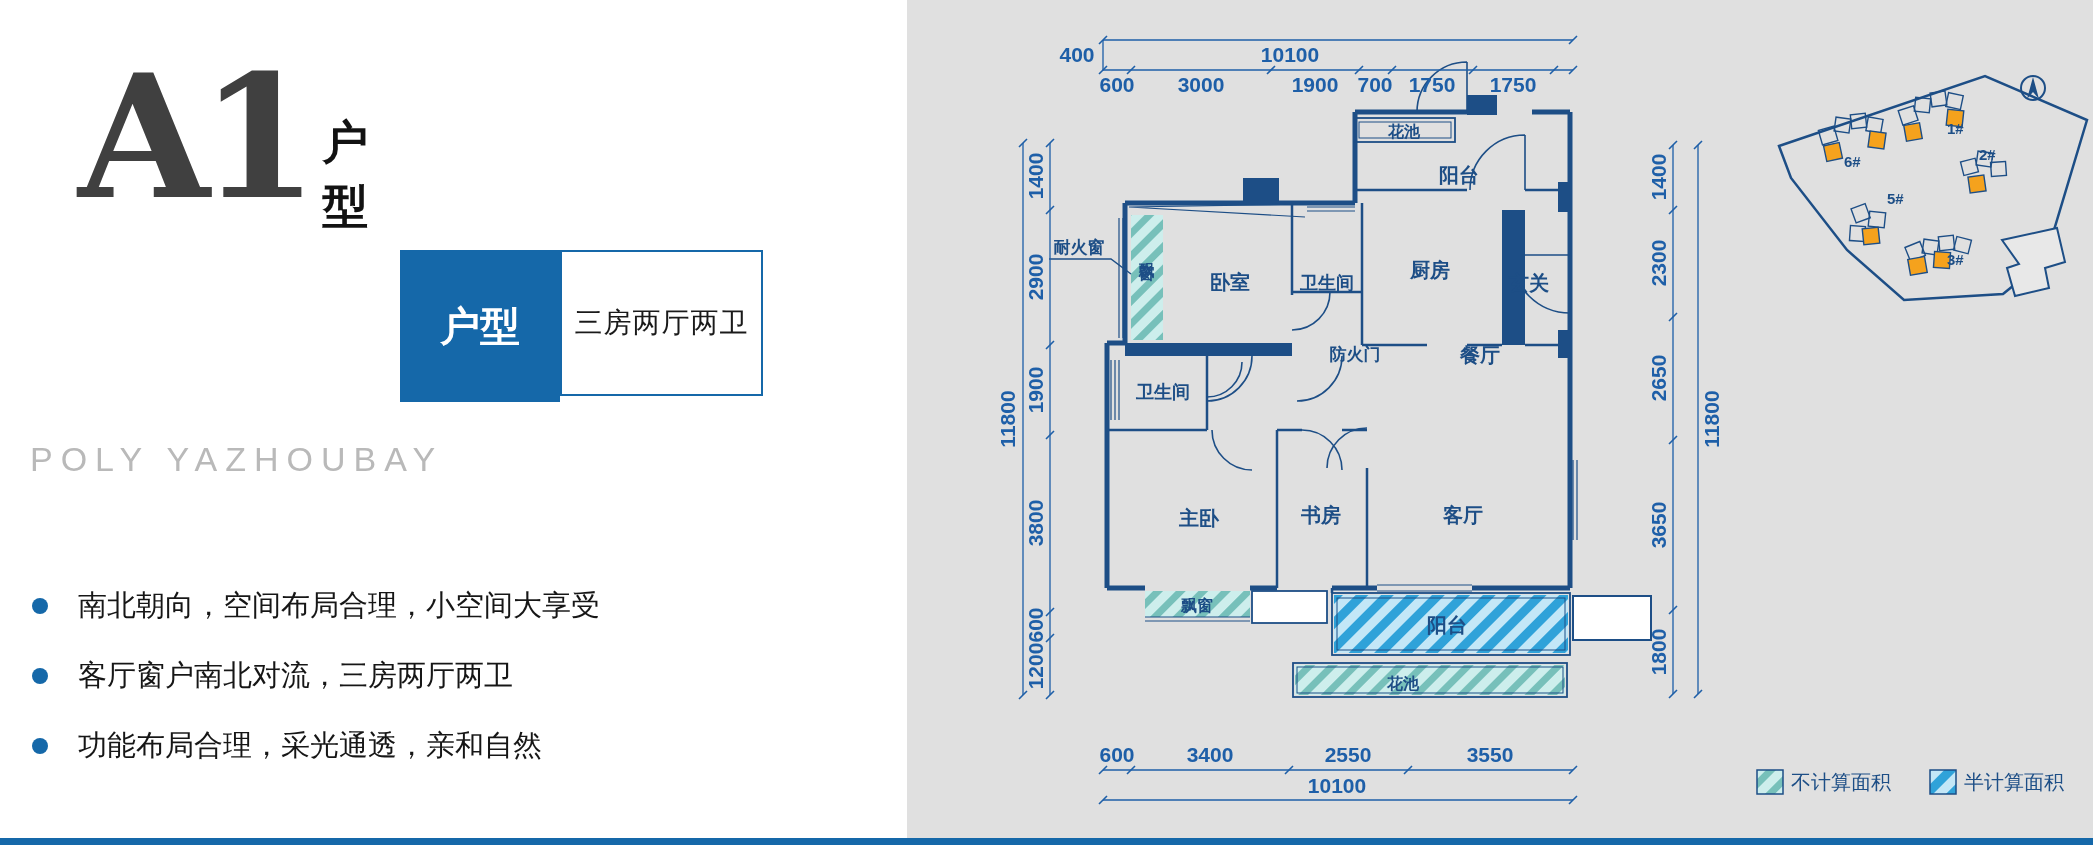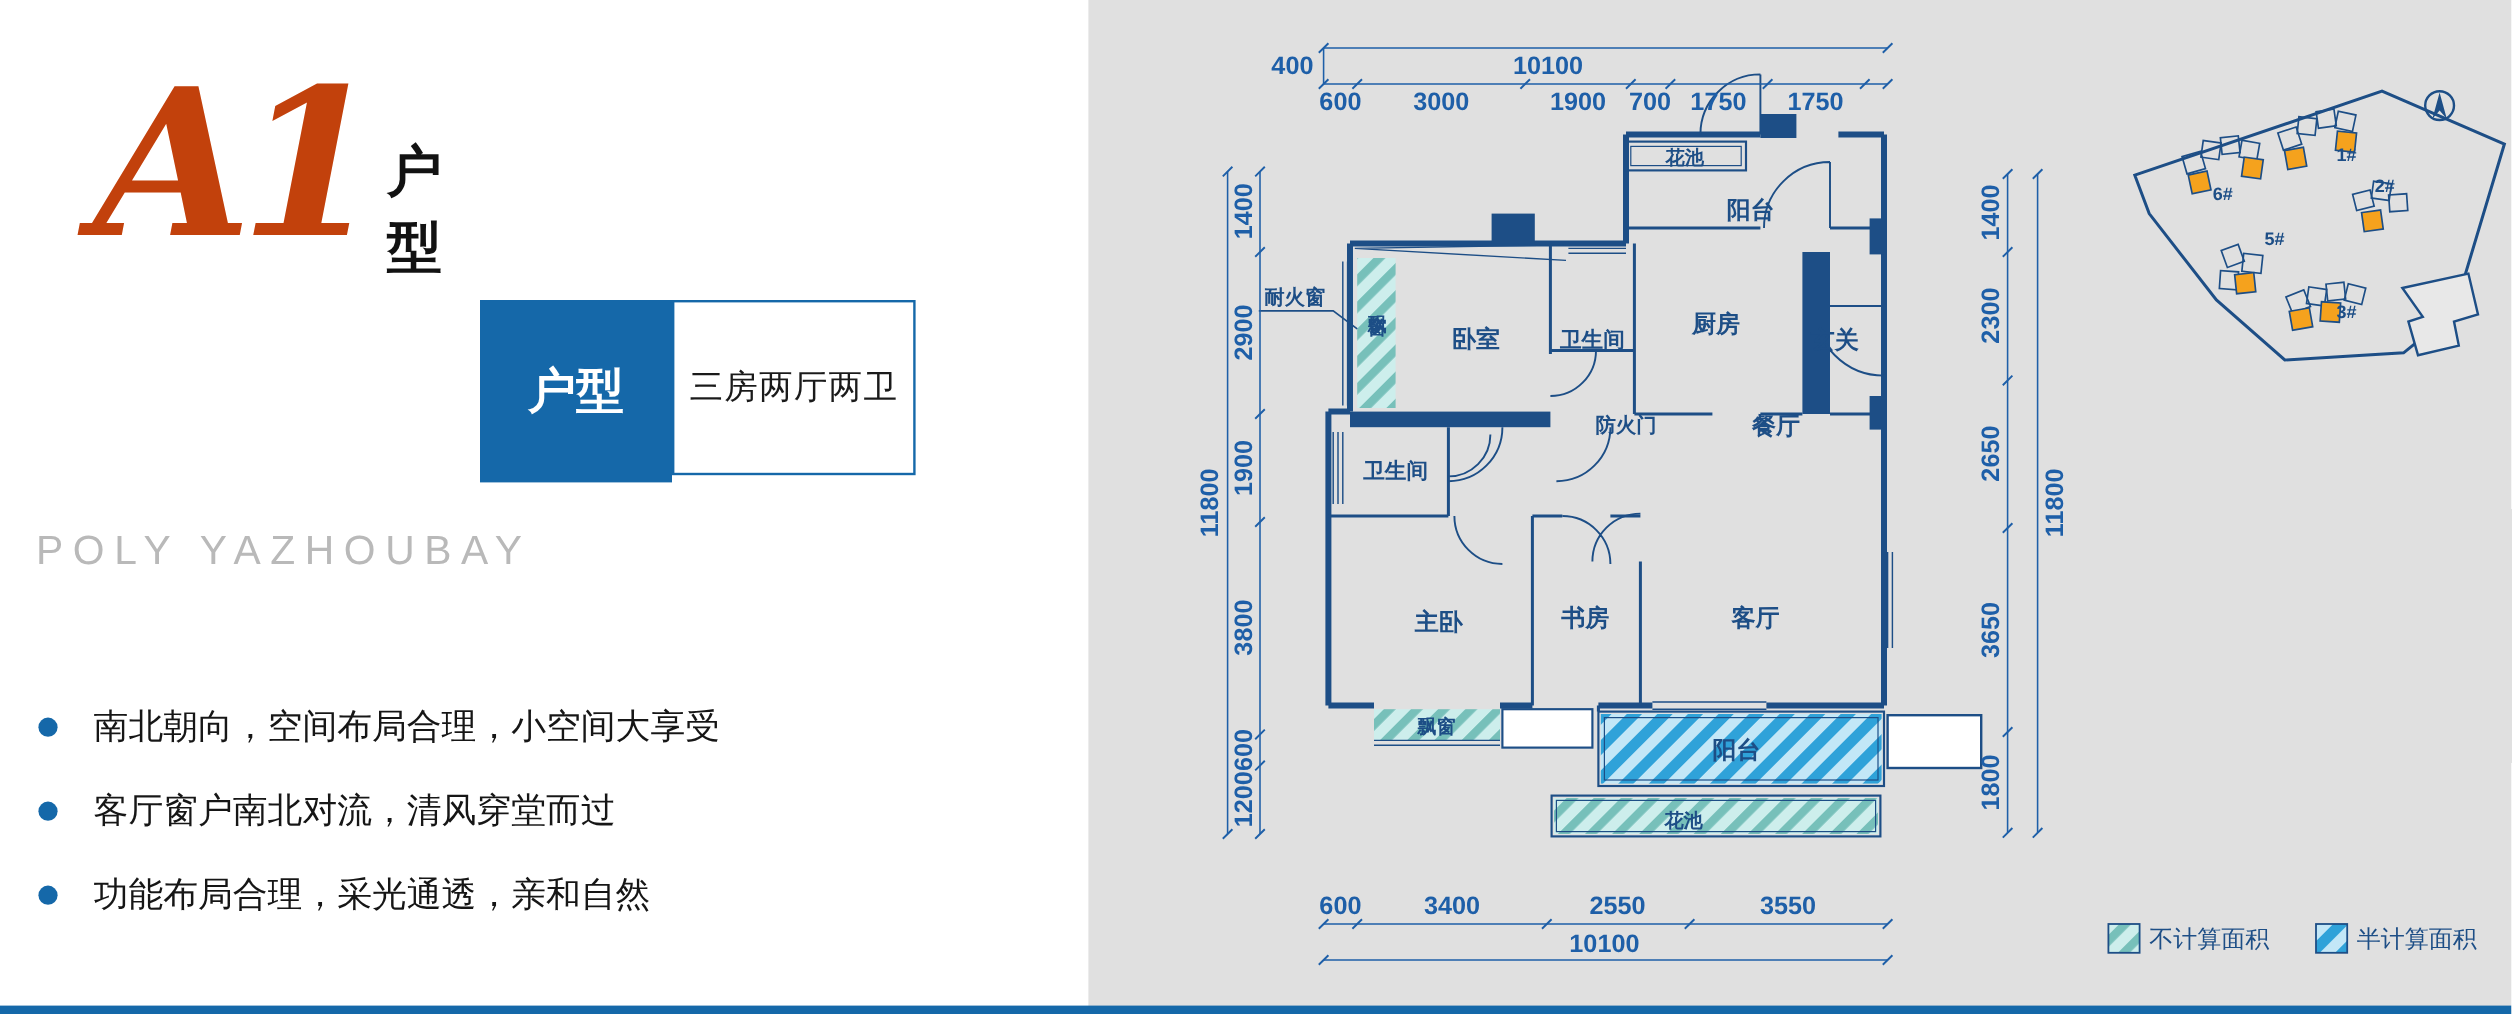--- a/index.html
+++ b/index.html
@@ -1,21 +1,21 @@
 <!DOCTYPE html>
 <html><head>
 <meta charset="utf-8">
 <style>
   html,body{margin:0;padding:0;background:#ffffff;}
   .canvas{position:relative;width:2093px;height:845px;background:#ffffff;overflow:hidden;
           font-family:"Liberation Sans",sans-serif;}
   
   .title{position:absolute;left:78px;top:48px;display:flex;align-items:flex-start;}
-  .title-code{font-family:"DejaVu Serif",serif;font-style:italic;font-weight:bold;
-              font-size:170px;line-height:1.05;color:#c2410c;letter-spacing:-10px;}
+  .title-code{font-family:"DejaVu Serif",serif;font-weight:bold;
+              font-size:170px;line-height:1.05;color:#404040;letter-spacing:-10px;}
   .title-suffix{display:flex;flex-direction:column;margin-left:14px;margin-top:62px;
                 font-size:46px;font-weight:bold;color:#121212;line-height:1.4;}
   .box{position:absolute;top:250px;display:flex;align-items:flex-start;}
   .box-label{background:#1568a9;color:#ffffff;font-weight:bold;height:152px;
              display:flex;flex-direction:column;justify-content:center;align-items:center;
              font-size:40px;line-height:1.2;}
   .box-value{background:#ffffff;border:2px solid #1568a9;height:146px;box-sizing:border-box;
              display:flex;justify-content:center;align-items:center;}
   .box-area{left:30px;}
   .box-area .box-label{width:156px;}
@@ -65,21 +65,21 @@
 
   <div class="brand">POLY YAZHOUBAY</div>
 
   <ul class="features">
     <li>
       <span class="feature-dot"></span>
       <span class="feature-text">南北朝向，空间布局合理，小空间大享受</span>
     </li>
     <li>
       <span class="feature-dot"></span>
-      <span class="feature-text">客厅窗户南北对流，清风穿堂而过</span>
+      <span class="feature-text">客厅窗户南北对流，三房两厅两卫</span>
     </li>
     <li>
       <span class="feature-dot"></span>
       <span class="feature-text">功能布局合理，采光通透，亲和自然</span>
     </li>
   </ul>
 
   <div class="panel">
     <svg width="1186" height="845" viewBox="0 0 1186 845">
       <defs>

